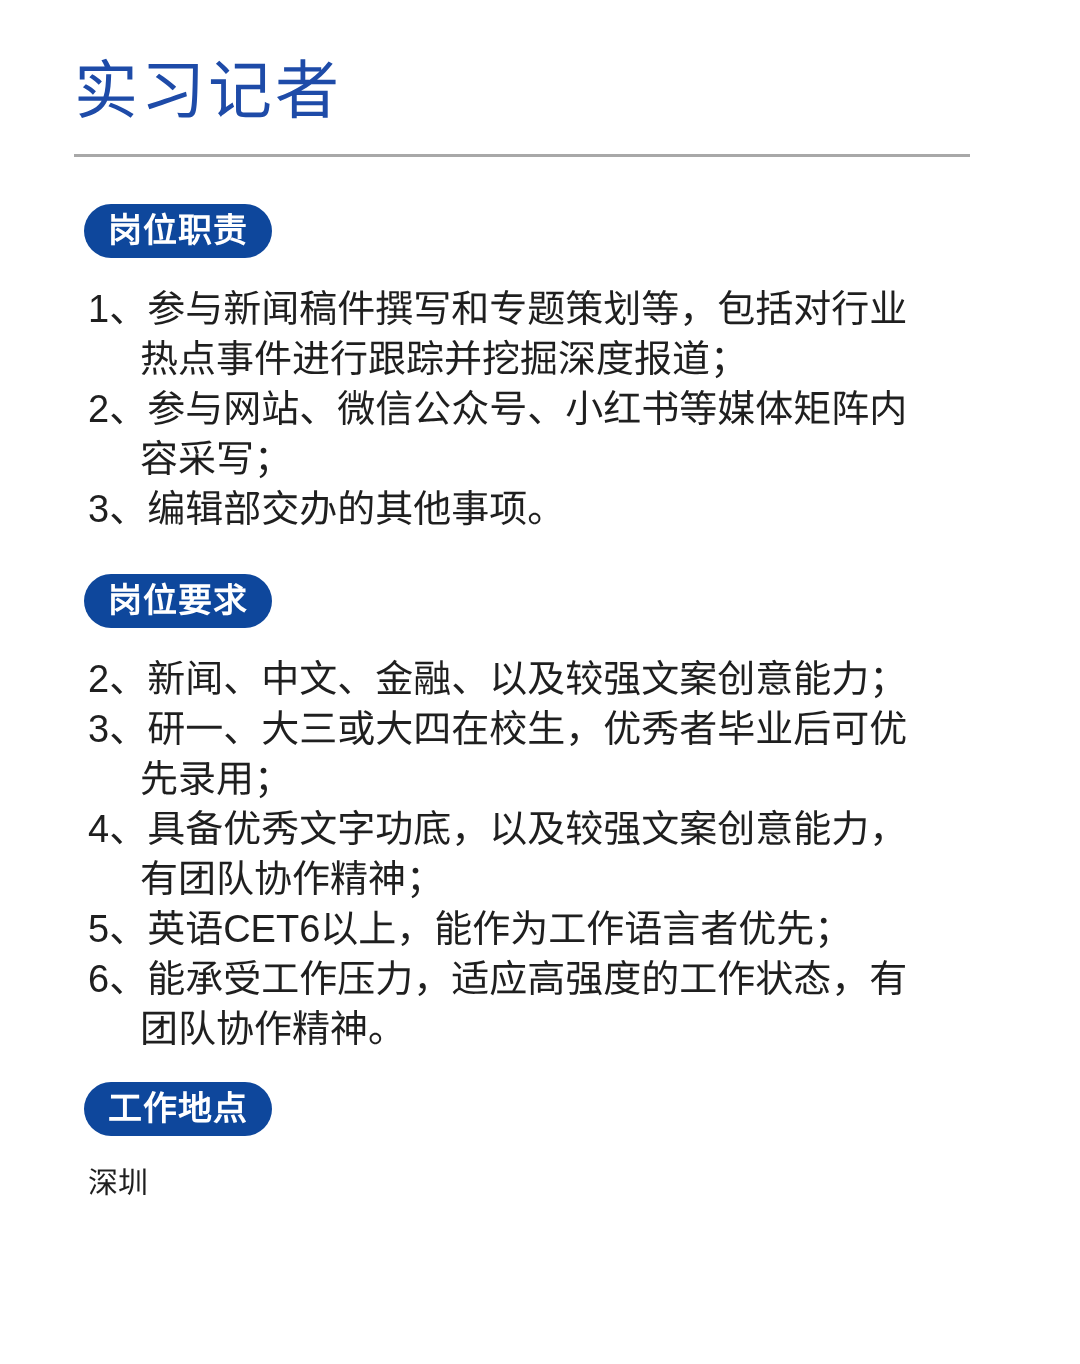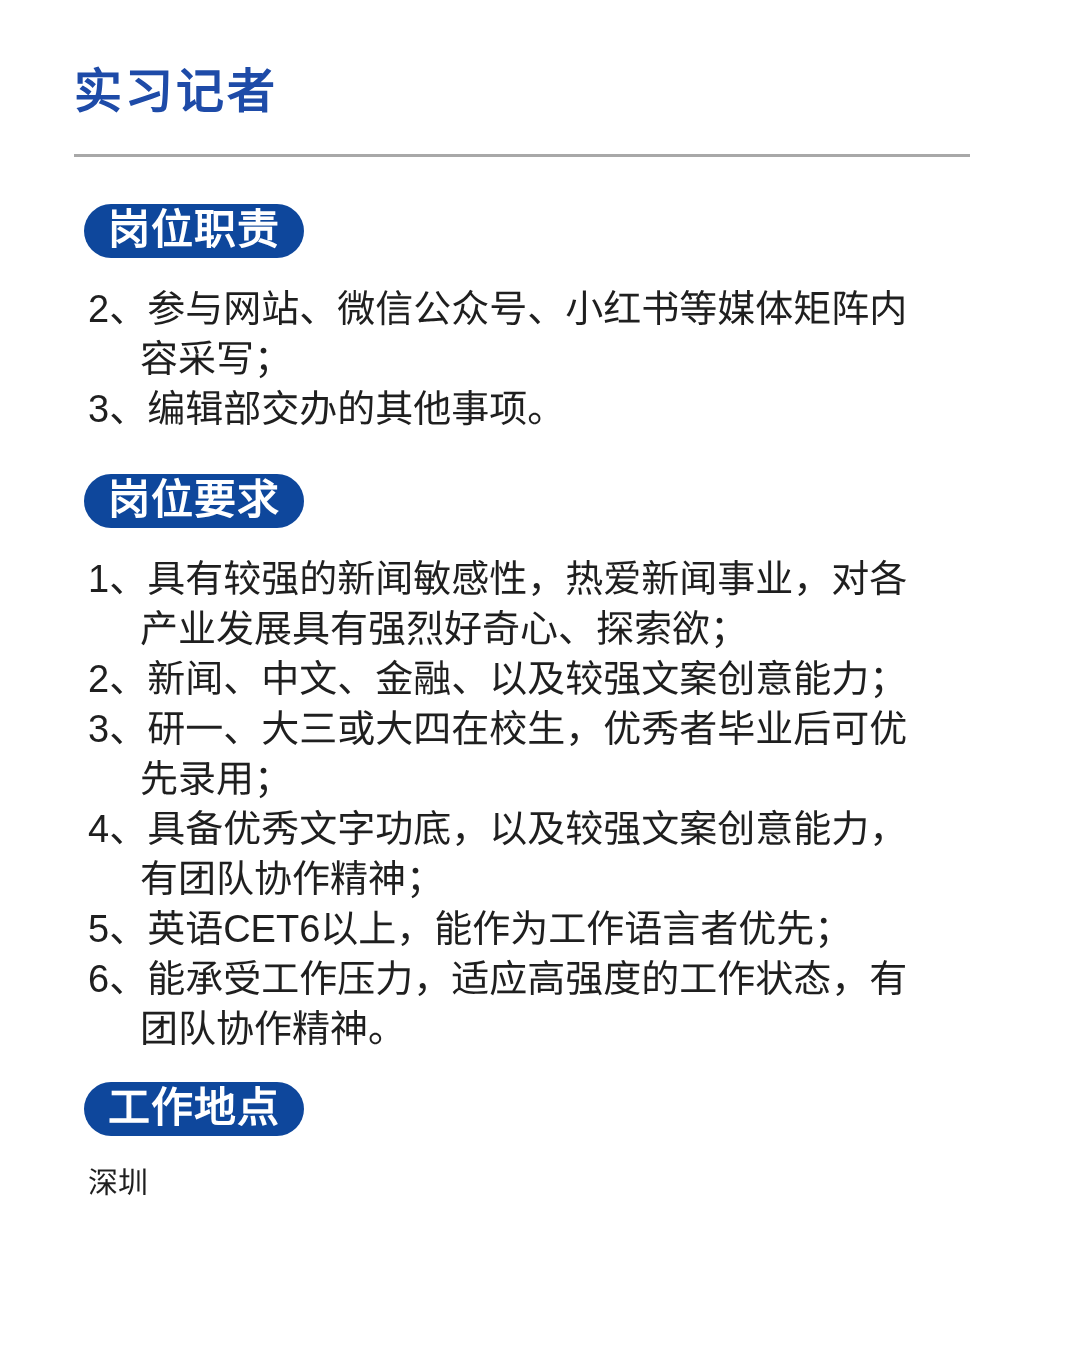--- a/index.html
+++ b/index.html
@@ -21,40 +21,40 @@
     position: relative;
     width: 1080px;
     height: 1364px;
     margin: 0 auto;
     background: var(--background);
     overflow: hidden;
   }
   .page-title {
     margin: 52px 74px 0 74px;
     font-family: "Liberation Serif", "DejaVu Serif", serif;
-    font-weight: 700;
-    font-size: 48px;
+    font-weight: 400;
+    font-size: 64px;
     line-height: 80px;
     letter-spacing: 3px;
     color: var(--title-blue);
   }
   .title-divider {
     margin: 22px 0 0 74px;
     width: 896px;
     height: 3px;
     background: var(--divider-gray);
   }
   .badge {
     display: inline-block;
     margin-left: 84px;
     padding: 7px 24px 9px 24px;
     border-radius: 30px;
     background: var(--badge-blue);
     color: var(--badge-text);
-    font-size: 42px;
+    font-size: 34px;
     font-weight: 700;
     line-height: 38px;
     letter-spacing: 1px;
   }
   .badge-1 { margin-top: 47px; }
   .badge-2 { margin-top: 40px; }
   .badge-3 { margin-top: 28px; }
   ul.job-list {
     list-style: none;
     margin: 26px 0 0 88px;
@@ -82,29 +82,29 @@
 <div class="page">
 
   <h1 class="page-title">实习记者</h1>
 
   <div class="title-divider"></div>
 
   
   <div class="badge badge-1">岗位职责</div>
 
   <ul class="job-list">
+    <li><span class="num">1、</span><span>参与新闻稿件撰写和专题策划等，包括对行业热点事件进行跟踪并挖掘深度报道；</span></li>
     <li><span class="num">2、</span><span>参与网站、微信公众号、小红书等媒体矩阵内容采写；</span></li>
     <li><span class="num">3、</span><span>编辑部交办的其他事项。</span></li>
   </ul>
 
   
   <div class="badge badge-2">岗位要求</div>
 
   <ul class="job-list">
-    <li><span class="num">1、</span><span>具有较强的新闻敏感性，热爱新闻事业，对各产业发展具有强烈好奇心、探索欲；</span></li>
     <li><span class="num">2、</span><span>新闻、中文、金融、以及较强文案创意能力；</span></li>
     <li><span class="num">3、</span><span>研一、大三或大四在校生，优秀者毕业后可优先录用；</span></li>
     <li><span class="num">4、</span><span>具备优秀文字功底，以及较强文案创意能力，有团队协作精神；</span></li>
     <li><span class="num">5、</span><span>英语CET6以上，能作为工作语言者优先；</span></li>
     <li><span class="num">6、</span><span>能承受工作压力，适应高强度的工作状态，有团队协作精神。</span></li>
   </ul>
 
   
   <div class="badge badge-3">工作地点</div>
 

